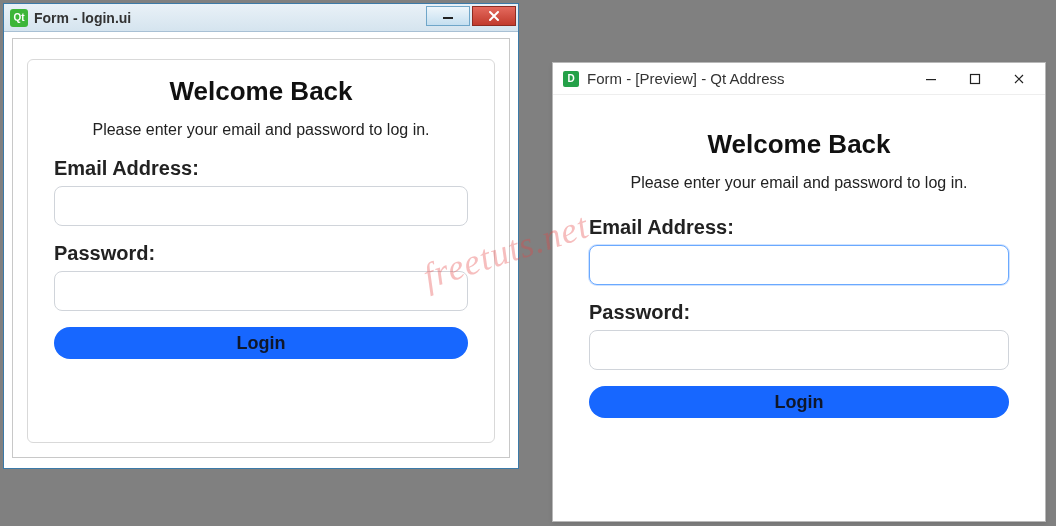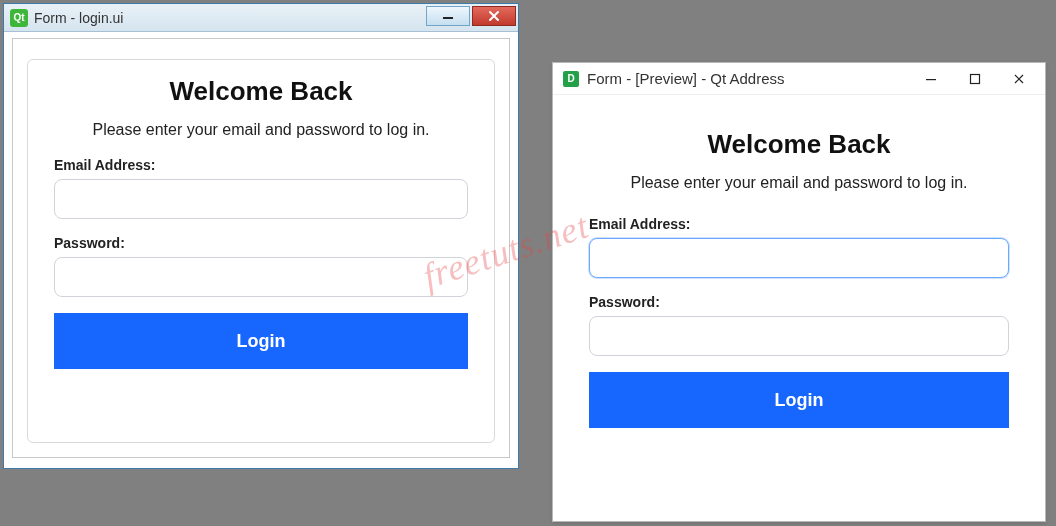--- a/index.html
+++ b/index.html
@@ -29,21 +29,21 @@
     font-size: 14px; color: #333;
   }
   .qt-icon {
     width: 18px; height: 18px;
     background: #3db639;
     border-radius: 3px;
     display: inline-flex; align-items: center; justify-content: center;
     color: #fff; font-size: 10px; font-weight: bold;
     margin-right: 6px;
   }
-  .designer-titlebar .title-text { flex: 1; }
+  .designer-titlebar .title-text { flex: 1; font-weight: bold; }
   .win-btns { display: flex; height: 100%; }
   .win-btn {
     width: 44px; height: 20px;
     margin: 2px 2px 0 0;
     display: flex; align-items: center; justify-content: center;
     font-size: 11px;
     border-radius: 0;
   }
   .win-btn.min {
     background: linear-gradient(#eef6fb,#c5dff0);
@@ -79,37 +79,37 @@
     margin: 0 0 14px 0;
     text-align: center;
     font-size: 26px; font-weight: 700; color: #111;
   }
   .designer-inner .subtitle {
     text-align: center;
     font-size: 16px; color: #222;
     margin-bottom: 18px;
   }
   .form-label {
-    font-size: 14px; font-weight: 600; color: #222;
+    font-size: 20px; font-weight: 600; color: #222;
     margin-bottom: 6px;
   }
   .form-input {
     width: 100%; height: 40px;
     border: 1px solid #d0d4da;
     border-radius: 8px;
     background: #fff;
     margin-bottom: 16px;
     padding: 0 10px;
     font-size: 14px;
   }
   .login-btn {
-    width: 100%; height: 56px;
-    border: none; border-radius: 0;
+    width: 100%; height: 32px;
+    border: none; border-radius: 20px;
     background: #1767ff;
-    color: #ffffff; font-size: 18px; font-weight: 600;
+    color: #0f172a; font-size: 18px; font-weight: 600;
     cursor: pointer;
   }
 
   
   .preview-window {
     position: absolute;
     left: 552px; top: 62px;
     width: 494px; height: 460px;
     background: #fff;
     border: 1px solid #b8b8b8;

